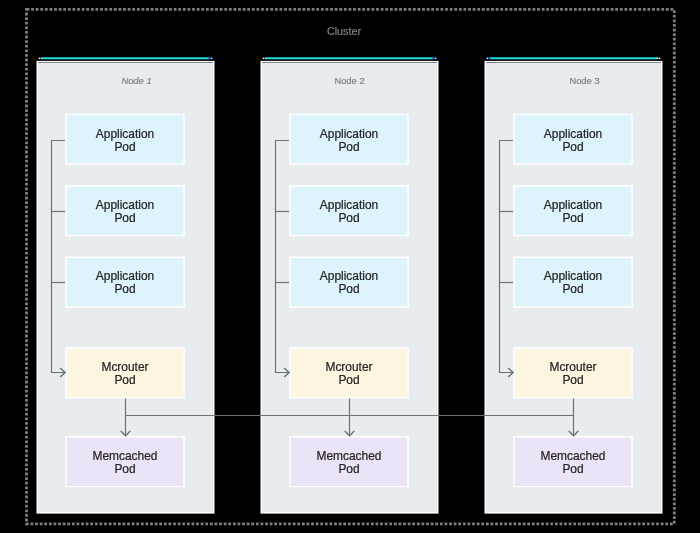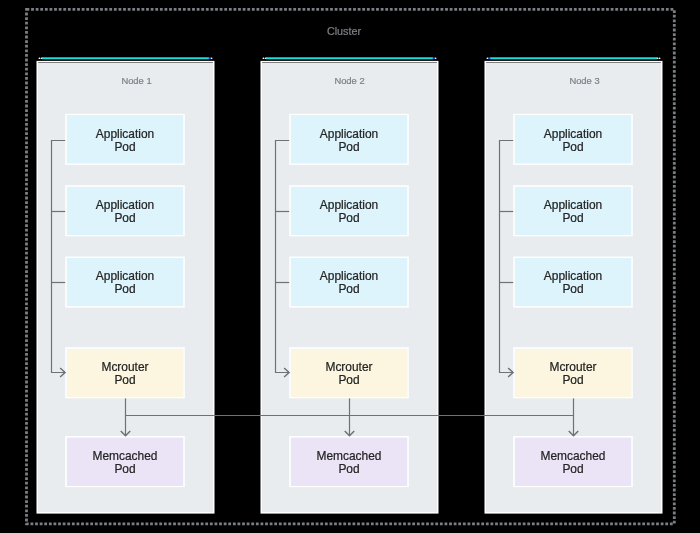--- a/index.html
+++ b/index.html
@@ -29,21 +29,21 @@
 <div id="stage" style="background: rgb(0, 0, 0);">
 
   <svg id="frames" width="700" height="533" viewBox="0 0 700 533">
       <rect x="37.3" y="61.699999999999996" width="176.4" height="451.1" fill="none" stroke="#ffffff" stroke-width="1.6"></rect>
       <rect x="261.3" y="61.699999999999996" width="176.4" height="451.1" fill="none" stroke="#ffffff" stroke-width="1.6"></rect>
       <rect x="485.3" y="61.699999999999996" width="176.4" height="451.1" fill="none" stroke="#ffffff" stroke-width="1.6"></rect>
     </svg>
 
   <div id="nodes">
       <div class="node" style="left: 38.1px; top: 62.5px; width: 174.8px; height: 449.5px; background: rgb(232, 236, 239);"></div>
-      <div class="node-title" style="left: 36.5px; width: 200px; color: rgb(124, 129, 135);">Node 1</div>
+      <div class="node-title" style="left: 36.5px; width: 200px; color: rgb(124, 129, 135); font-style: italic;">Node 1</div>
       <div class="node" style="left: 262.1px; top: 62.5px; width: 174.8px; height: 449.5px; background: rgb(232, 236, 239);"></div>
       <div class="node-title" style="left: 260.5px; width: 178px; color: rgb(124, 129, 135);">Node 2</div>
       <div class="node" style="left: 486.1px; top: 62.5px; width: 174.8px; height: 449.5px; background: rgb(232, 236, 239);"></div>
       <div class="node-title" style="left: 484.5px; width: 200px; color: rgb(124, 129, 135);">Node 3</div>
     </div>
 
   <svg id="podframes" width="700" height="533" viewBox="0 0 700 533">
       <rect x="66" y="114.6" width="118" height="49.6" fill="none" stroke="#ffffff" stroke-width="1.5"></rect>
       <rect x="66" y="186" width="118" height="49.6" fill="none" stroke="#ffffff" stroke-width="1.5"></rect>
       <rect x="66" y="257.3" width="118" height="49.6" fill="none" stroke="#ffffff" stroke-width="1.5"></rect>

